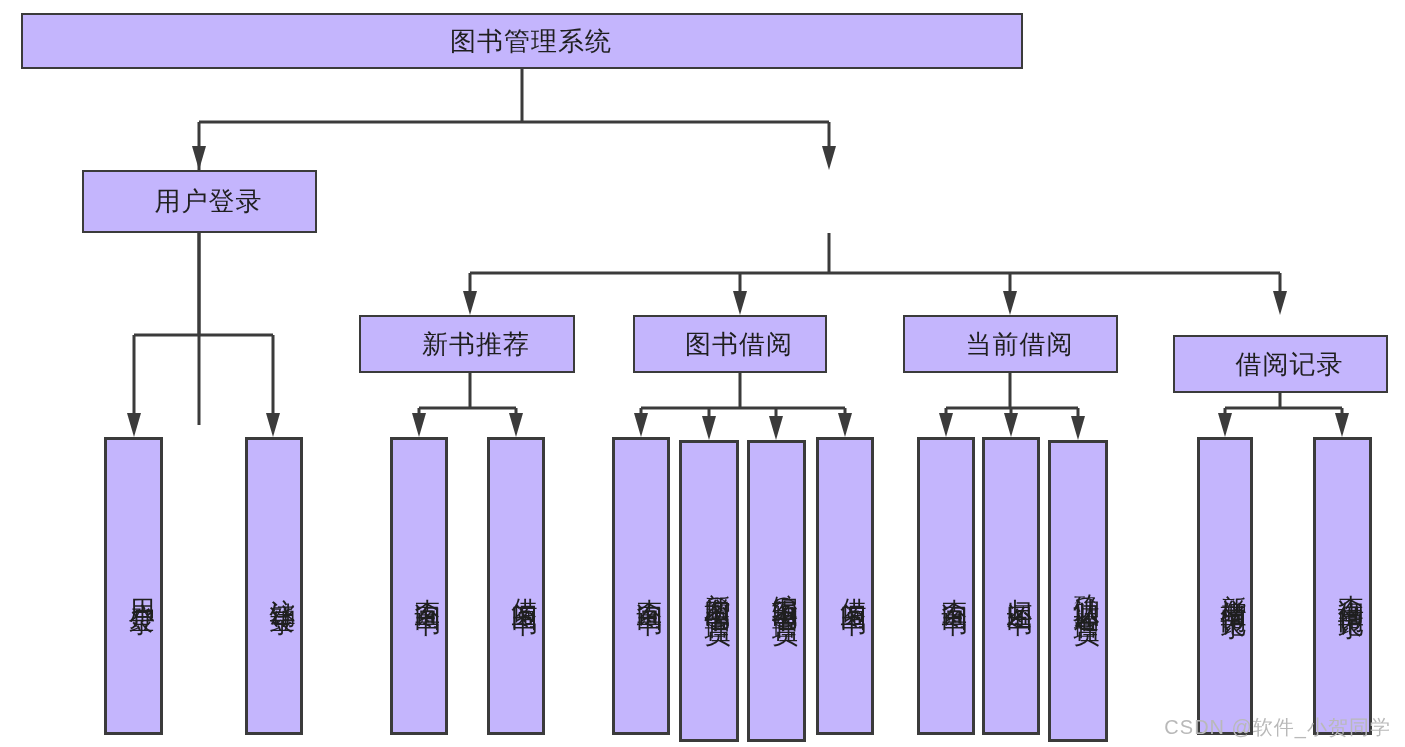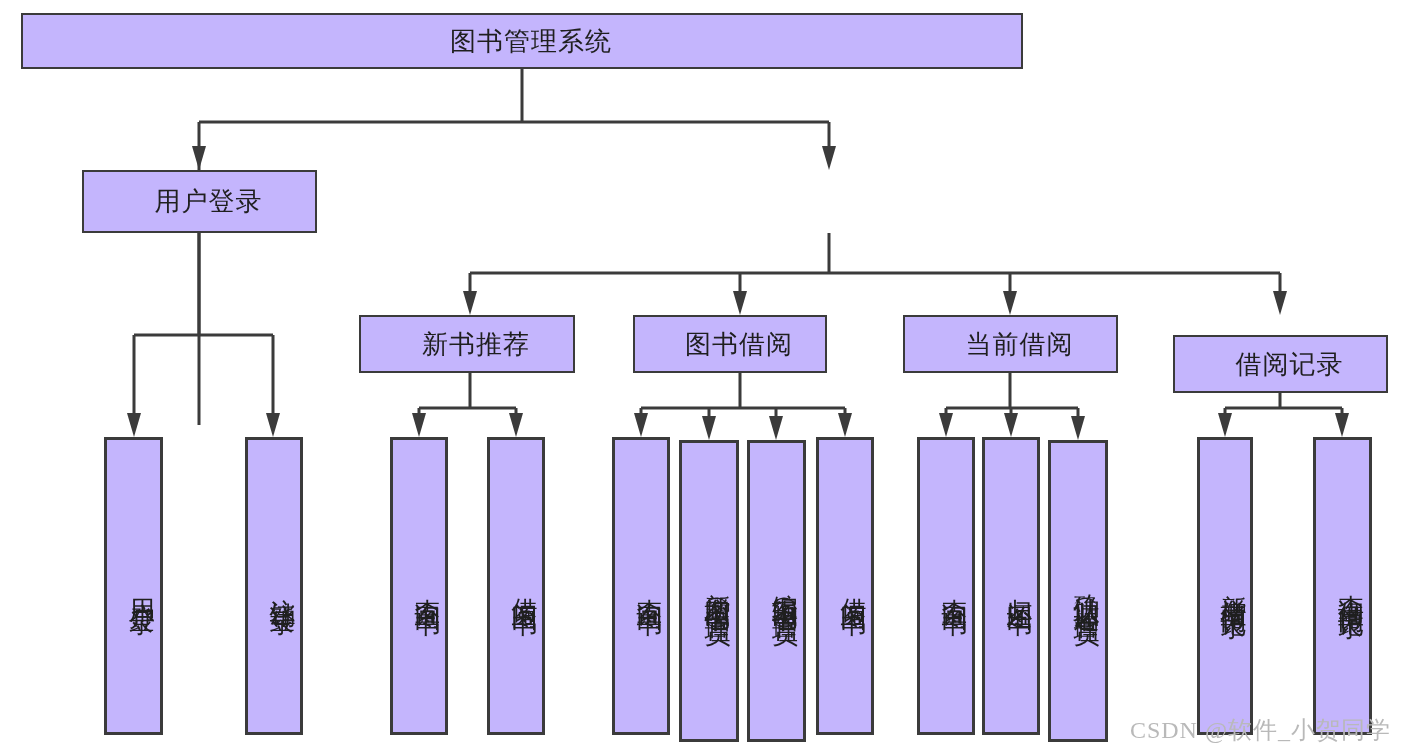--- a/index.html
+++ b/index.html
@@ -55,25 +55,24 @@
     text-orientation: upright;
     letter-spacing: 4px;
     line-height: 1;
     white-space: normal;
   }
 
   .watermark {
     position: absolute;
     right: 14px;
     top: 714px;
-    font-size: 24px;
+    font-size: 20px;
     letter-spacing: 1px;
     color: var(--watermark);
     z-index: 5;
-    font-family: Liberation Serif, serif;
   }
 </style>
 </head>
 <body>
 
 <div class="canvas">
 
   <svg class="connectors" viewBox="0 0 1405 747" xmlns="http://www.w3.org/2000/svg" aria-hidden="true">
 
     <path d="M522,69 V122 M199,122 H829 M199,122 V425 M829,122 V158"></path>

